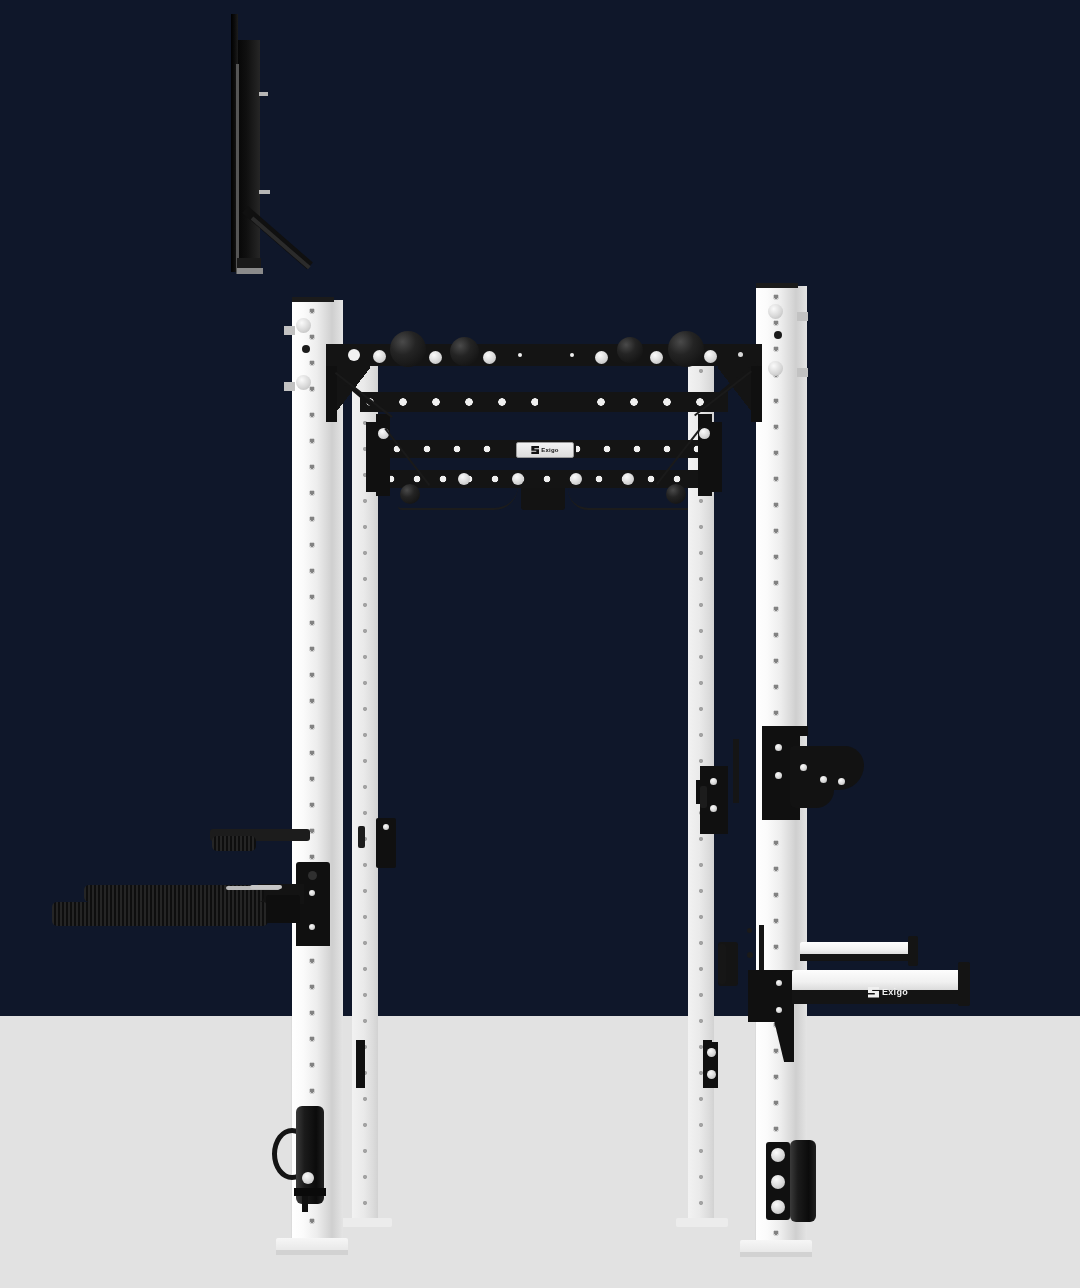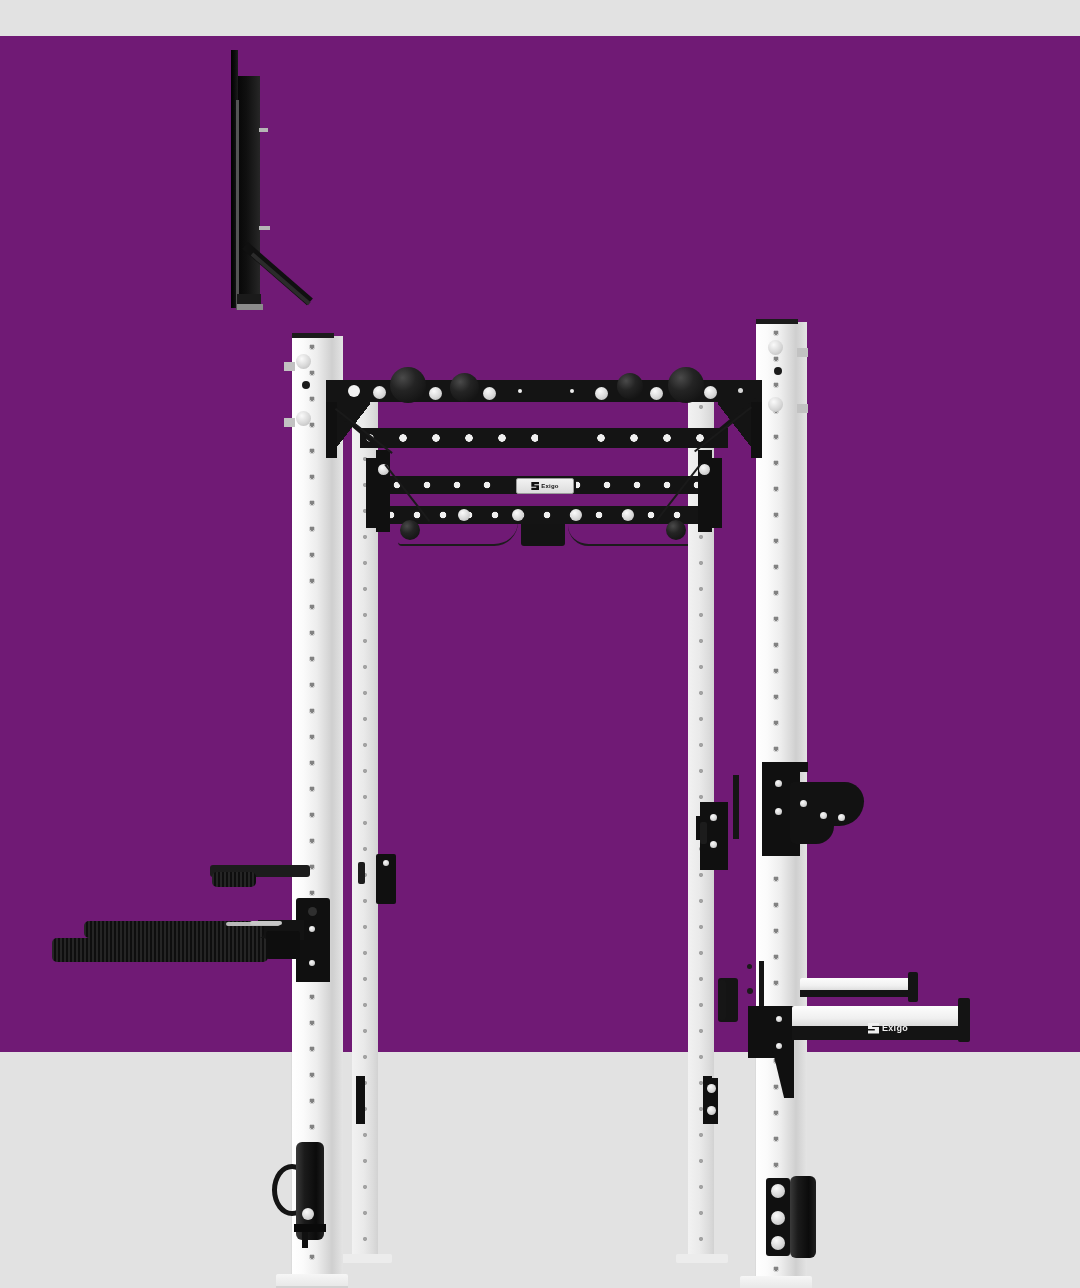--- a/index.html
+++ b/index.html
@@ -3,21 +3,21 @@
 <meta charset="utf-8">
 <title>Exigo Power Rack Render</title>
 <style>
   html,body{margin:0;padding:0;}
   body{
     width:1080px;height:1288px;
     background:#e2e2e2;
     font-family:"Liberation Sans",sans-serif;
     overflow:hidden;
   }
-  #stage{position:relative;width:1080px;height:1016px;background:#701a75;margin-top:36px;}
+  #stage{position:relative;width:1080px;height:1016px;background:#0f172a;}
 
   
   .abs{position:absolute;}
 
   
   .upright{
     position:absolute;
     background:linear-gradient(90deg,#ffffff 0%,#fbfbfb 28%,#ededed 62%,#d9d9d9 88%,#cfcfcf 100%);
     box-shadow:0 0 0 .5px rgba(0,0,0,.06);
   }

